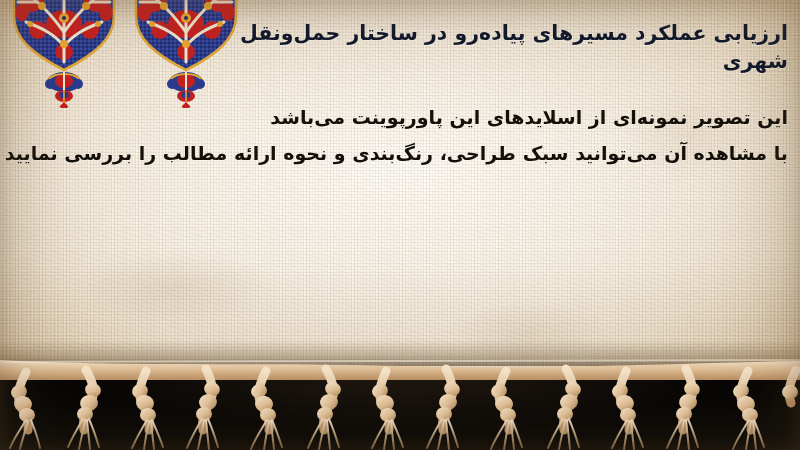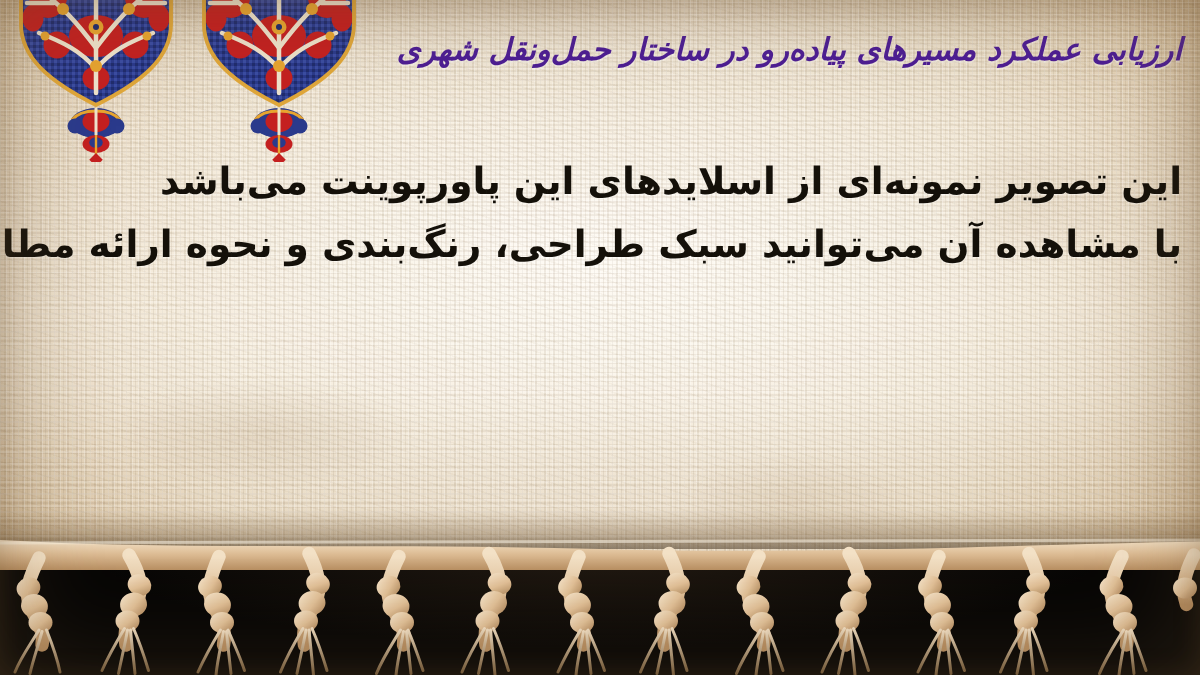--- a/index.html
+++ b/index.html
@@ -63,32 +63,31 @@
 
   
   .slide-title{
     position:absolute;
     top:20px;left:0;right:12px;
     text-align:right;
     direction:rtl;
     font-size:20.5px;
     font-weight:700;
     line-height:1.35;
-    color:#4c1d95;
+    color:#0f172a;
     letter-spacing:0px;
     padding-left:230px;
     text-shadow:0 1px 0 rgba(255,255,255,.35);
-    font-style:italic;
   }
   .body-block{
     position:absolute;
     top:108px;left:8px;right:12px;
     direction:rtl;
     color:#141009;
-    font-size:25px;
+    font-size:19px;
     font-weight:600;
     line-height:1.00;
     text-shadow:0 1px 0 rgba(255,255,255,.32);
   }
   .body-line{display:block;white-space:nowrap;}
   .body-line.l1{margin-bottom:17px;}
   .body-line.l2{margin-bottom:17px;}
   .body-line.l3{margin-bottom:0;}
 
   

